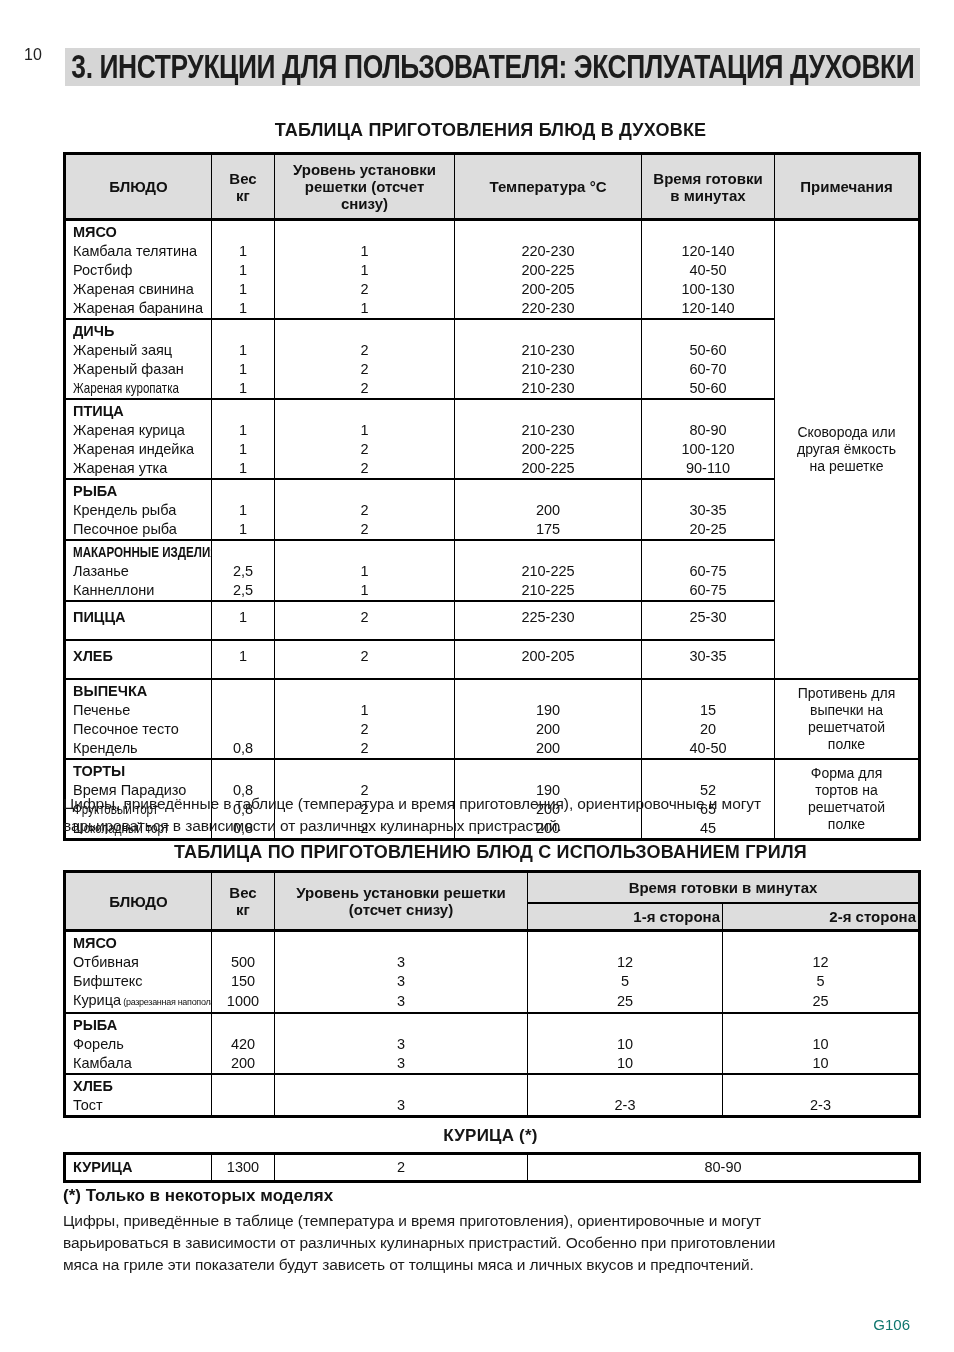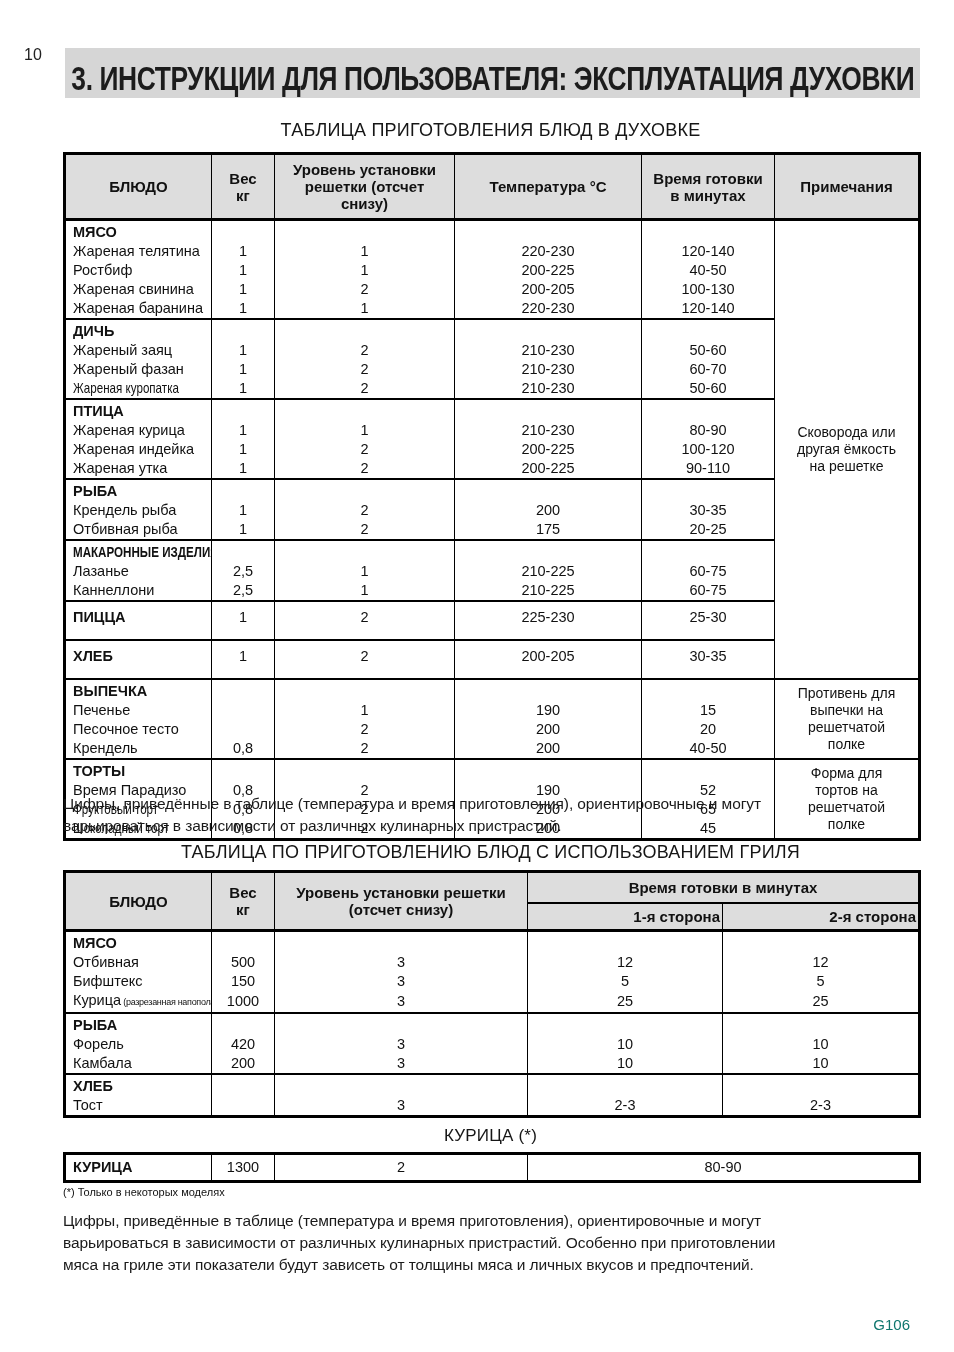--- a/index.html
+++ b/index.html
@@ -3,29 +3,29 @@
 <meta charset="utf-8">
 <style>
   html,body{margin:0;padding:0;}
   body{
     width:954px;height:1352px;position:relative;background:#ffffff;
     font-family:"Liberation Sans","DejaVu Sans",sans-serif;color:#111;
     overflow:hidden;
   }
   .page-num{position:absolute;left:24px;top:46px;font-size:16px;color:#222;}
   .banner{
-    position:absolute;left:65px;top:48px;width:855px;height:50px;
-    background:#d6d6d6;display:flex;align-items:flex-end;justify-content:center;
+    position:absolute;left:65px;top:48px;width:855px;height:38px;
+    background:#d6d6d6;display:flex;align-items:flex-start;justify-content:center;
   }
   .banner .txt{
     font-weight:bold;font-size:33px;white-space:nowrap;color:#1c1c1c;
     display:inline-block;transform:scaleX(.8);letter-spacing:-.5px;
   }
   .tbl-title{
-    position:absolute;width:855px;text-align:center;font-weight:normal;
+    position:absolute;width:855px;text-align:center;font-weight:bold;
     font-size:18px;letter-spacing:.2px;color:#161616;
   }
   #oven-title{left:63px;top:120px;}
   table{border-collapse:collapse;table-layout:fixed;background:#fff;}
   #oven-table{position:absolute;left:63px;top:152px;width:855px;border:3px solid #000;}
   #grill-table{position:absolute;left:63px;top:870px;width:855px;border:3px solid #000;}
   #vertel-table{position:absolute;left:63px;top:1152px;width:855px;border:3px solid #000;}
   th,td{border-left:1px solid #000;vertical-align:middle;}
   thead th{
     background:#dddddd;font-weight:bold;font-size:15px;line-height:17px;
@@ -45,21 +45,21 @@
   td.note{font-size:14px;line-height:17px;padding:2px 13px;}
   .para{
     position:absolute;left:63px;width:726px;font-size:15.5px;line-height:22px;
     letter-spacing:-.1px;color:#1a1a1a;
   }
   #para-oven{top:793px;}
   #grill-title{left:63px;top:842px;}
   #vertel-title{left:63px;top:1126px;font-size:17px;}
   #vertel-table td{padding:3px 0;}
   #vertel-table td.dish{padding-left:7px;font-weight:bold;}
-  #footnote{position:absolute;left:63px;top:1186px;font-weight:normal;font-size:11px;}
+  #footnote{position:absolute;left:63px;top:1186px;font-weight:bold;font-size:17px;}
   #para-grill{top:1210px;}
   .page-code{position:absolute;right:44px;top:1316px;font-size:15px;color:#0f766e;}
 </style>
 </head>
 <body>
 
 <div class="page-num">10</div>
 
 <div class="banner">
   <span class="txt">3. ИНСТРУКЦИИ ДЛЯ ПОЛЬЗОВАТЕЛЯ: ЭКСПЛУАТАЦИЯ ДУХОВКИ</span>
@@ -93,21 +93,21 @@
   <tbody>
       <tr class="t">
         <td class="dish"><span class="dtext">МЯСО</span></td>
         <td class="val"></td>
         <td class="val"></td>
         <td class="val"></td>
         <td class="val"></td>
         <td class="note" rowspan="21">Сковорода или другая ёмкость на решетке</td>
       </tr>
       <tr>
-        <td class="dish"><span class="dtext">Жареная телятина</span></td>
+        <td class="dish"><span class="dtext">Камбала телятина</span></td>
         <td class="val">1</td>
         <td class="val">1</td>
         <td class="val">220-230</td>
         <td class="val">120-140</td>
       </tr>
       <tr>
         <td class="dish"><span class="dtext">Ростбиф</span></td>
         <td class="val">1</td>
         <td class="val">1</td>
         <td class="val">200-225</td>
@@ -191,21 +191,21 @@
         <td class="val"></td>
       </tr>
       <tr>
         <td class="dish"><span class="dtext">Крендель рыба</span></td>
         <td class="val">1</td>
         <td class="val">2</td>
         <td class="val">200</td>
         <td class="val">30-35</td>
       </tr>
       <tr>
-        <td class="dish"><span class="dtext">Отбивная рыба</span></td>
+        <td class="dish"><span class="dtext">Песочное рыба</span></td>
         <td class="val">1</td>
         <td class="val">2</td>
         <td class="val">175</td>
         <td class="val">20-25</td>
       </tr>
       <tr class="t sm">
         <td class="dish"><span class="dtext">МАКАРОННЫЕ ИЗДЕЛИЯ</span></td>
         <td class="val"></td>
         <td class="val"></td>
         <td class="val"></td>

